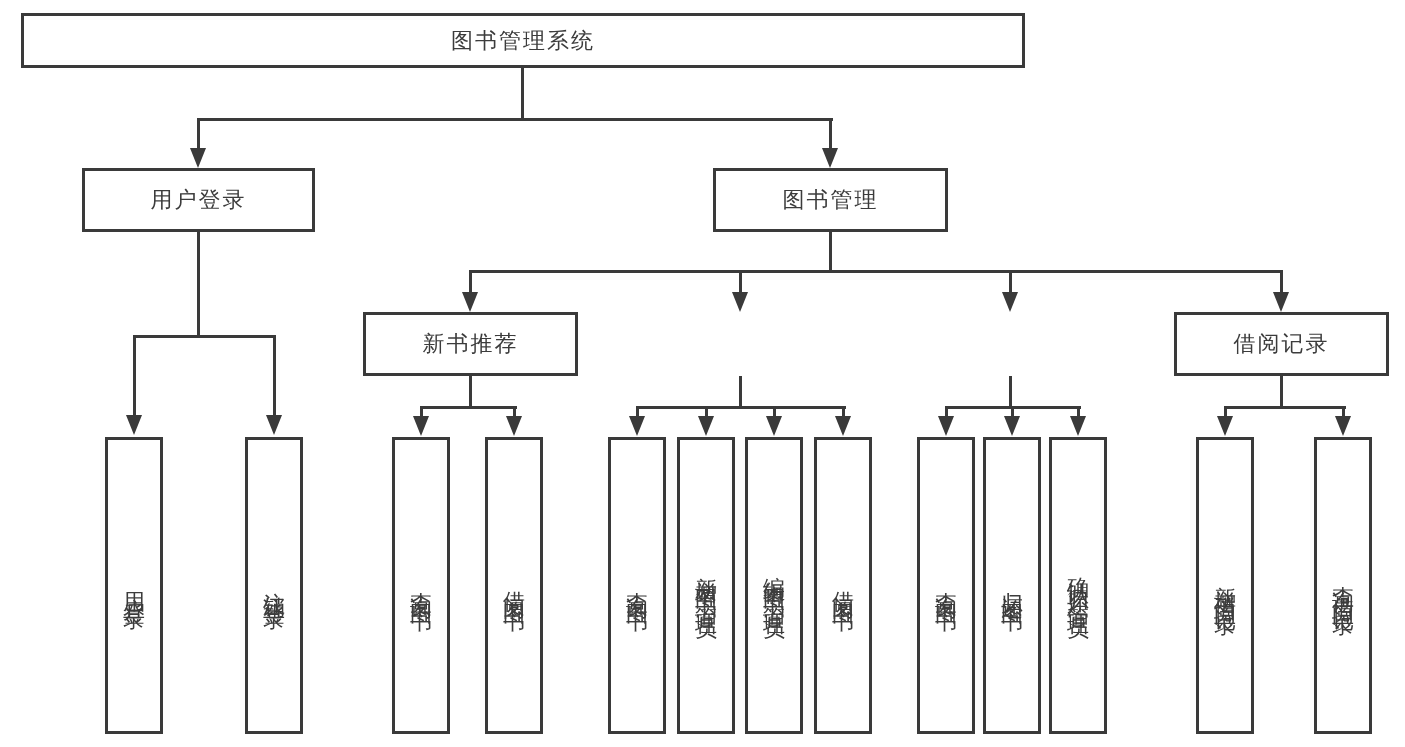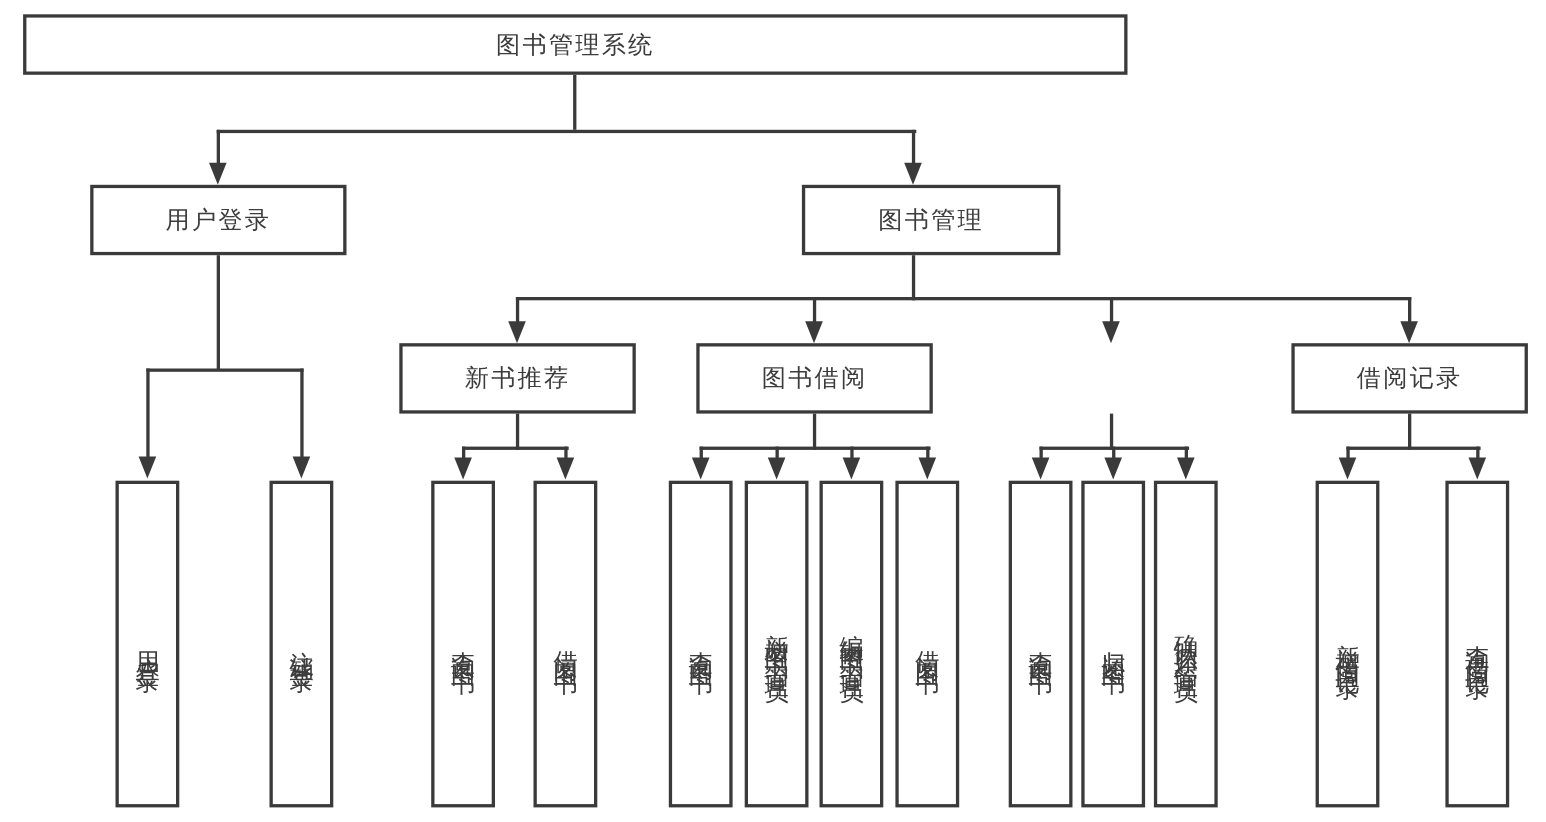--- a/index.html
+++ b/index.html
@@ -51,21 +51,21 @@
   <div class="vl" style="left:521px;top:68px;height:50px;"></div>
   <div class="hl" style="left:197px;top:118px;width:636px;"></div>
   <div class="vl" style="left:197px;top:118px;height:32px;"></div>
   <div class="arr" style="left:190px;top:148px;"></div>
   <div class="vl" style="left:829px;top:118px;height:32px;"></div>
   <div class="arr" style="left:822px;top:148px;"></div>
 
   <div class="node" style="left:82px;top:168px;width:233px;height:64px;">
     <span>用户登录</span>
   </div>
-  <div class="node" style="left:713px;top:168px;width:235px;height:64px;margin-left:16px;">
+  <div class="node" style="left:713px;top:168px;width:235px;height:64px;">
     <span>图书管理</span>
   </div>
 
   <div class="vl" style="left:197px;top:232px;height:104px;"></div>
   <div class="hl" style="left:133px;top:335px;width:143px;"></div>
   <div class="vl" style="left:133px;top:335px;height:81px;"></div>
   <div class="arr" style="left:126px;top:415px;"></div>
   <div class="vl" style="left:273px;top:335px;height:81px;"></div>
   <div class="arr" style="left:266px;top:415px;"></div>
 
@@ -75,23 +75,20 @@
   <div class="arr" style="left:462px;top:292px;"></div>
   <div class="vl" style="left:739px;top:270px;height:24px;"></div>
   <div class="arr" style="left:732px;top:292px;"></div>
   <div class="vl" style="left:1009px;top:270px;height:24px;"></div>
   <div class="arr" style="left:1002px;top:292px;"></div>
   <div class="vl" style="left:1280px;top:270px;height:24px;"></div>
   <div class="arr" style="left:1273px;top:292px;"></div>
 
   <div class="node" style="left:363px;top:312px;width:215px;height:64px;">
     <span>新书推荐</span>
-  </div>
-  <div class="node" style="left:633px;top:312px;width:215px;height:64px;">
-    <span>图书借阅</span>
   </div>
   <div class="node" style="left:1174px;top:312px;width:215px;height:64px;">
     <span>借阅记录</span>
   </div>
 
   <div class="vl" style="left:469px;top:376px;height:33px;"></div>
   <div class="hl" style="left:420px;top:406px;width:97px;"></div>
   <div class="vl" style="left:420px;top:406px;height:12px;"></div>
   <div class="arr" style="left:413px;top:416px;"></div>
   <div class="vl" style="left:513px;top:406px;height:12px;"></div>

